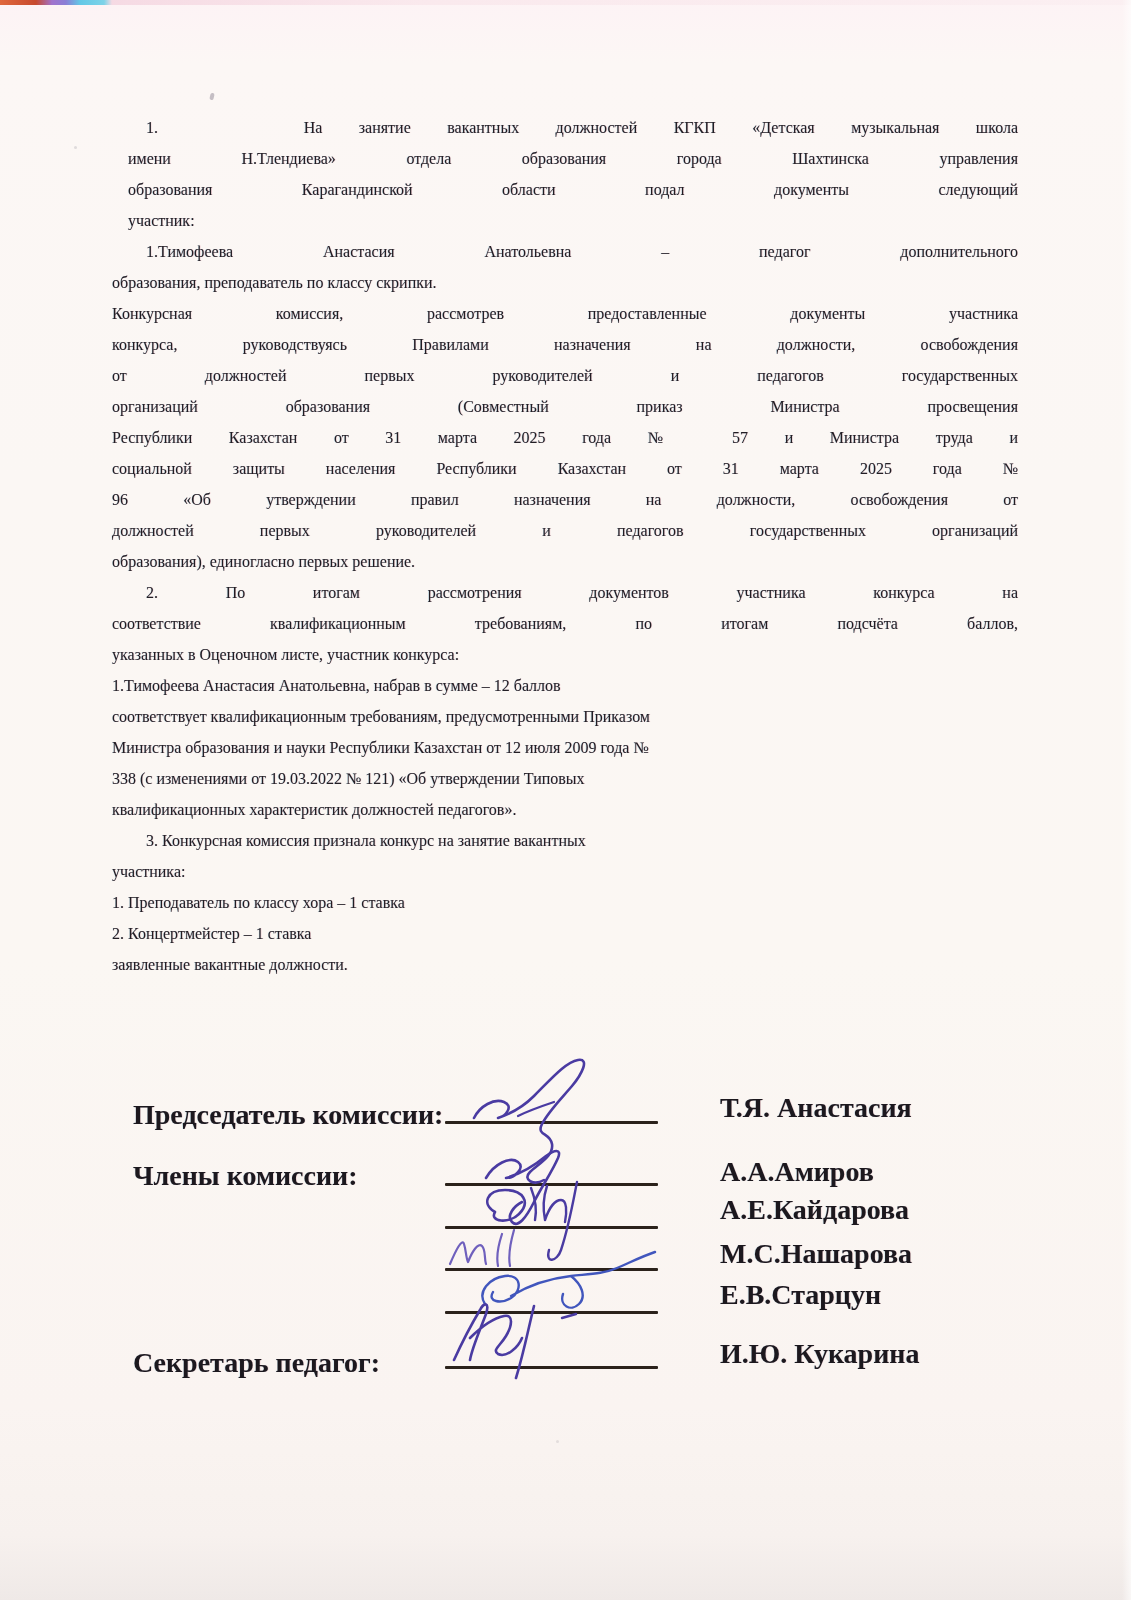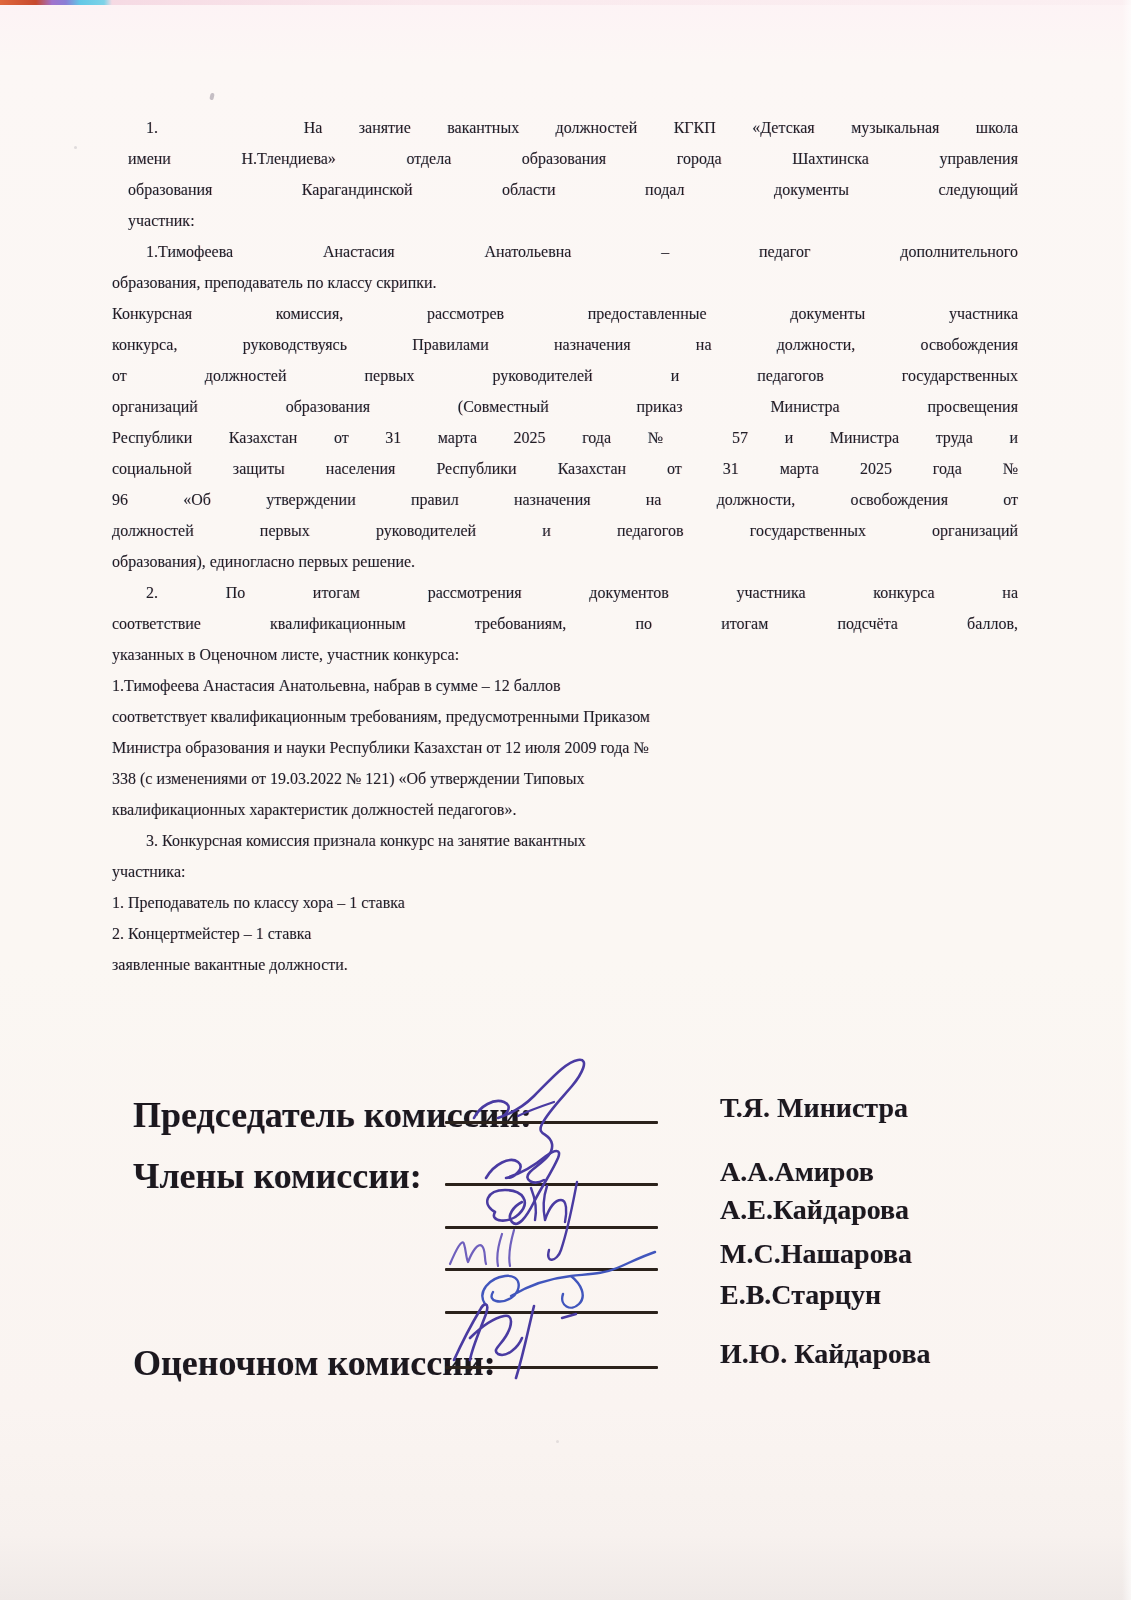--- a/index.html
+++ b/index.html
@@ -46,21 +46,21 @@
   }
   .ln{height:31px;white-space:nowrap;}
   .ln.j{white-space:normal;text-align:justify;text-align-last:justify;}
   .ln.fi{padding-left:34px;}
   .ln.p1{padding-left:16px;}
 
   
   .sig-area{position:absolute;left:0;top:0;width:1131px;height:1600px;pointer-events:none;}
   .sig-label{
     position:absolute;left:133px;
-    font-weight:bold;font-size:36px;line-height:32px;color:#1c181e;
+    font-weight:bold;font-size:28px;line-height:32px;color:#1c181e;
     text-shadow:0.6px 0 0 rgba(190,40,70,.15), -0.6px 0 0 rgba(0,140,200,.15);
     white-space:nowrap;
   }
   .sig-name{
     position:absolute;left:720px;
     font-weight:bold;font-size:28px;line-height:32px;color:#1c181e;
     text-shadow:0.6px 0 0 rgba(190,40,70,.15), -0.6px 0 0 rgba(0,140,200,.15);
     white-space:nowrap;
   }
   .rule{
@@ -108,35 +108,35 @@
     <div class="ln">участника:</div>
     <div class="ln">1. Преподаватель по классу хора – 1 ставка</div>
     <div class="ln">2. Концертмейстер – 1 ставка</div>
     <div class="ln">заявленные вакантные должности.</div>
   </div>
 
   <div class="sig-area">
 
     <div class="sig-label" style="top:1099px">Председатель комиссии:</div>
     <div class="sig-label" style="top:1160px">Члены комиссии:</div>
-    <div class="sig-label" style="top:1347px">Оценочном комиссии:</div>
+    <div class="sig-label" style="top:1347px">Секретарь педагог:</div>
 
     <div class="rule" style="top:1121px"></div>
     <div class="rule" style="top:1183px"></div>
     <div class="rule" style="top:1226px"></div>
     <div class="rule" style="top:1268px"></div>
     <div class="rule" style="top:1311px"></div>
     <div class="rule" style="top:1366px"></div>
 
-    <div class="sig-name" style="top:1092px">Т.Я. Министра</div>
+    <div class="sig-name" style="top:1092px">Т.Я. Анастасия</div>
     <div class="sig-name" style="top:1156px">А.А.Амиров</div>
     <div class="sig-name" style="top:1194px">А.Е.Кайдарова</div>
     <div class="sig-name" style="top:1238px">М.С.Нашарова</div>
     <div class="sig-name" style="top:1279px">Е.В.Старцун</div>
-    <div class="sig-name" style="top:1338px">И.Ю. Кайдарова</div>
+    <div class="sig-name" style="top:1338px">И.Ю. Кукарина</div>
 
     <svg class="sig-svg" style="left:460px;top:1052px" width="180" height="140" viewBox="0 0 180 140">
       <path d="M14,66 C20,54 34,46 44,50 C54,54 46,64 38,66 C50,62 62,56 74,44 C92,26 106,10 118,8 C130,6 122,22 112,34 C100,48 88,60 82,72 C76,84 90,80 92,92 C94,104 78,112 70,120 C62,128 74,134 84,128" stroke="#4a3ba2" stroke-width="2.6"></path>
       <path d="M58,64 C70,58 82,54 94,50" stroke="#4a3ba2" stroke-width="2.2"></path>
     </svg>
     <svg class="sig-svg" style="left:470px;top:1122px" width="130" height="115" viewBox="0 0 130 115">
       <path d="M16,56 C24,42 40,34 48,40 C56,46 44,56 36,56 C50,52 64,44 76,34 C84,28 92,26 88,36 C82,50 72,64 64,80 C56,96 48,106 42,100 C36,94 44,84 52,80" stroke="#4a3ba2" stroke-width="2.6"></path>
     </svg>
     <svg class="sig-svg" style="left:465px;top:1172px" width="140" height="105" viewBox="0 0 140 105">
       <path d="M30,40 C16,32 22,18 40,18 C58,18 66,30 54,42 C44,52 24,50 30,40" stroke="#4a3ba2" stroke-width="2.6"></path>

